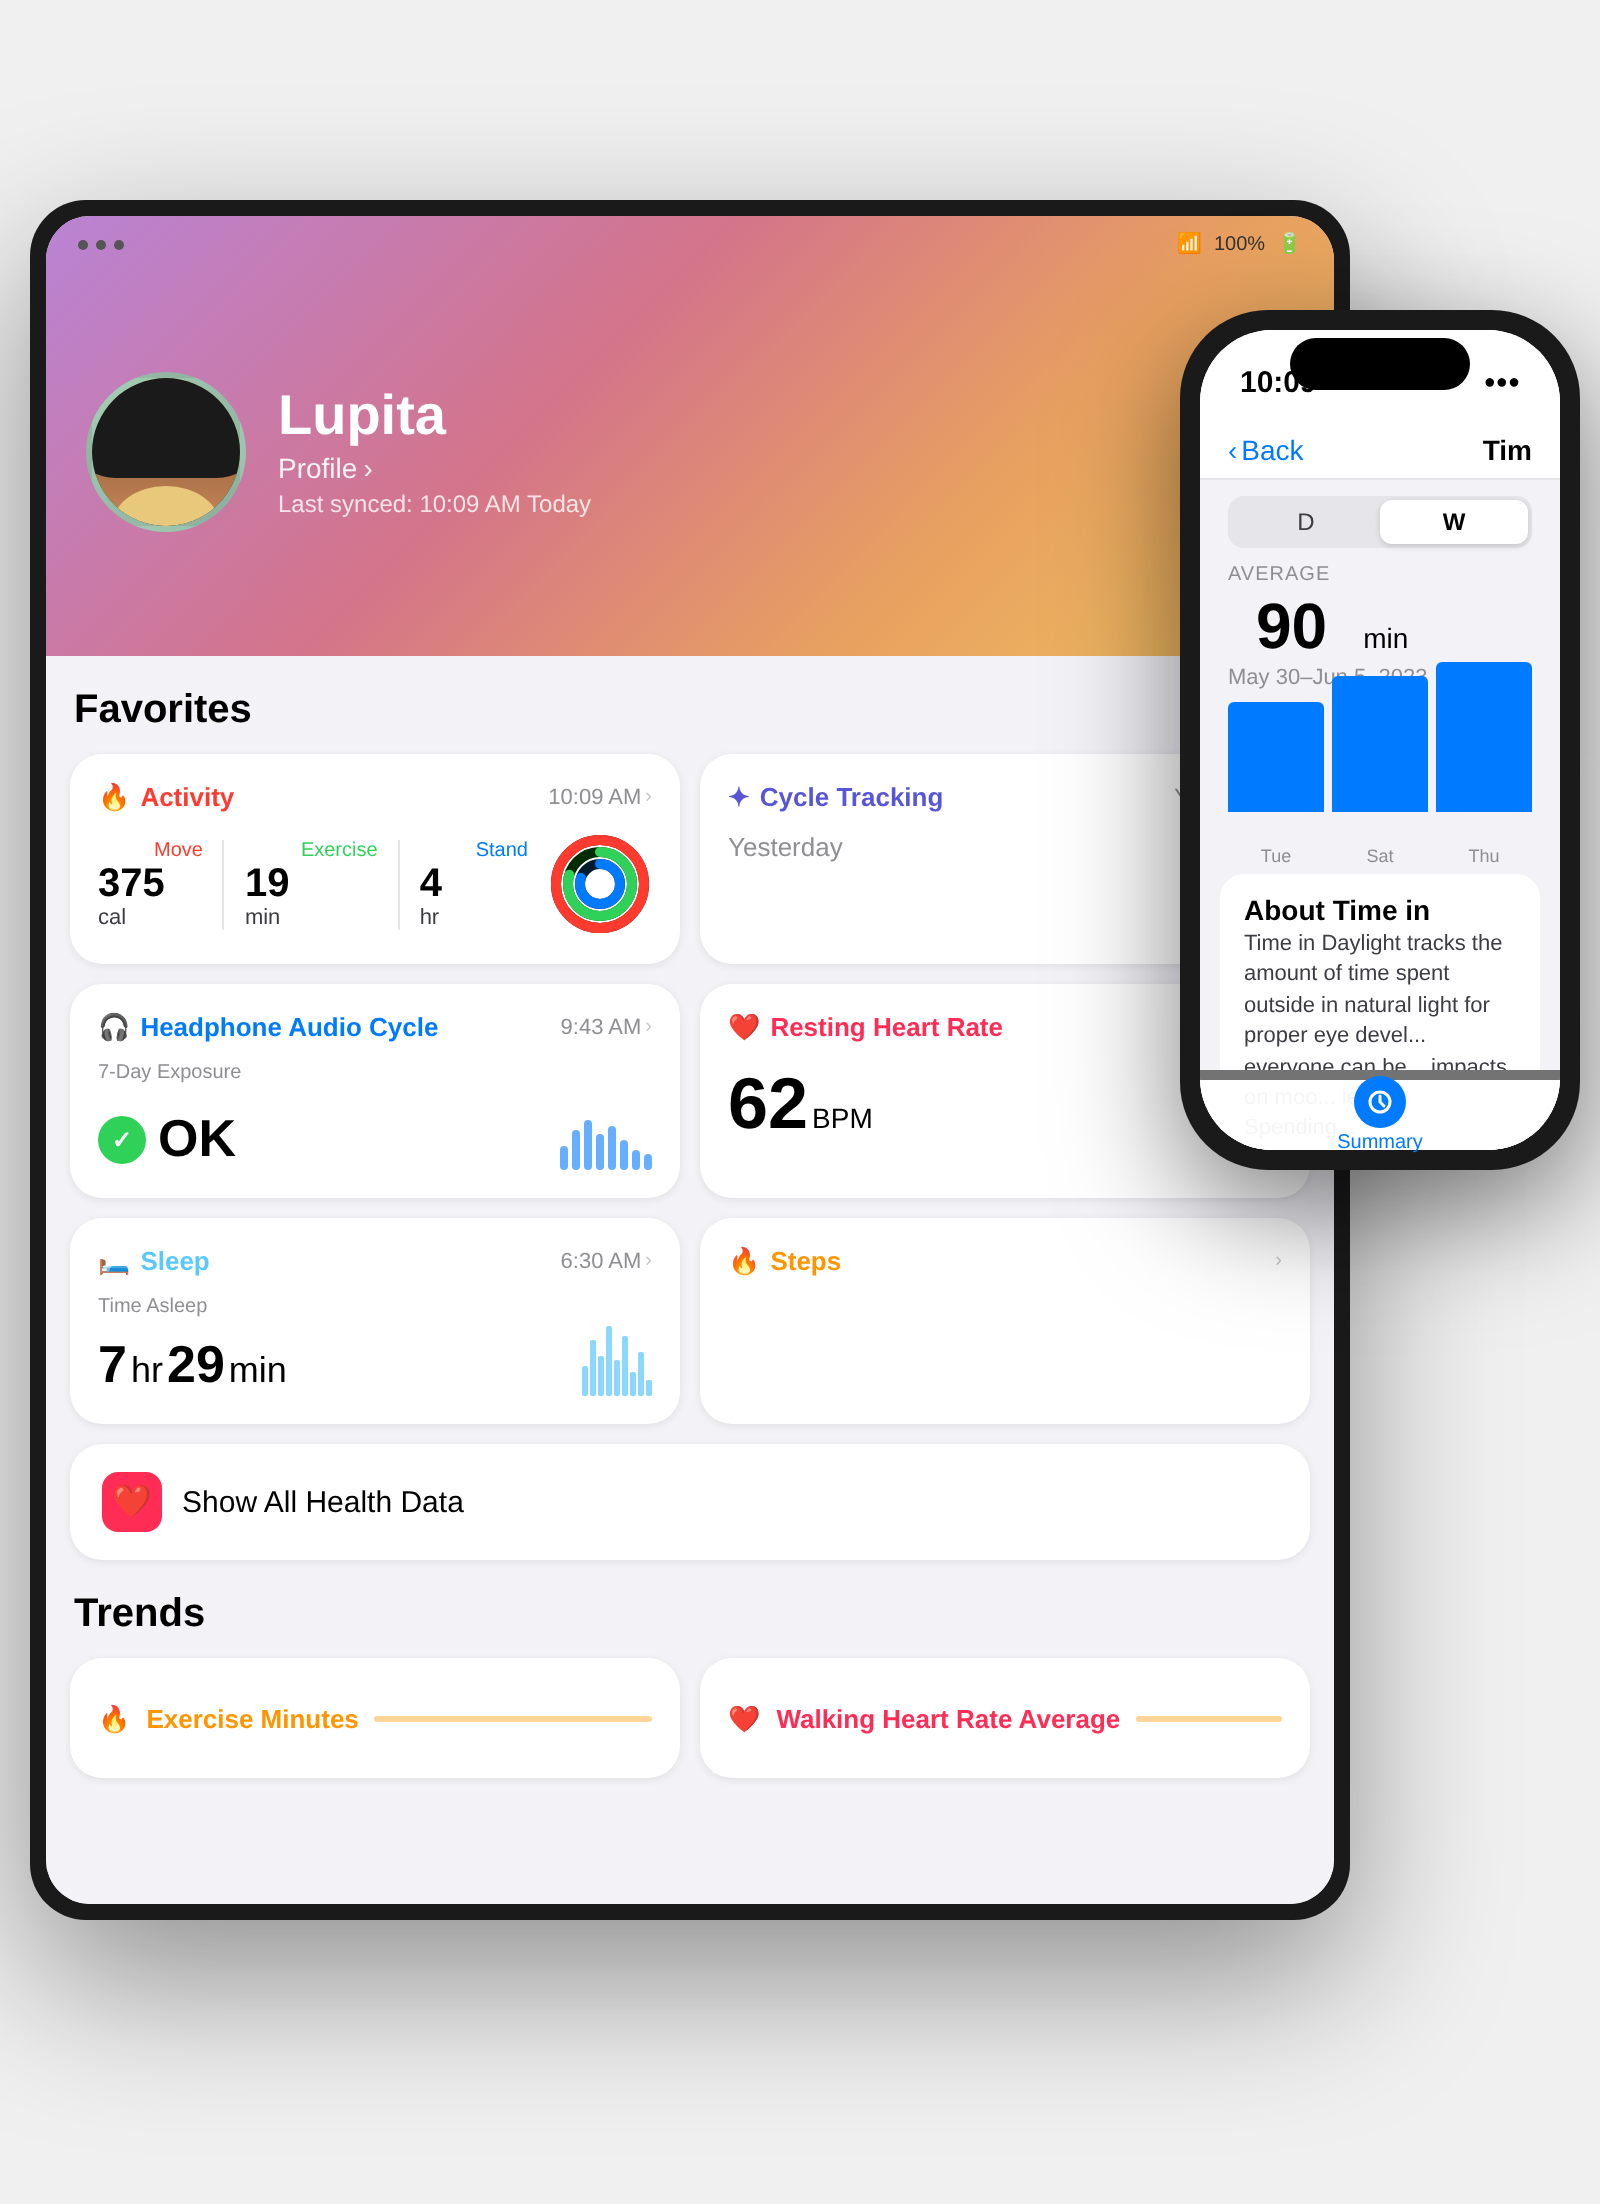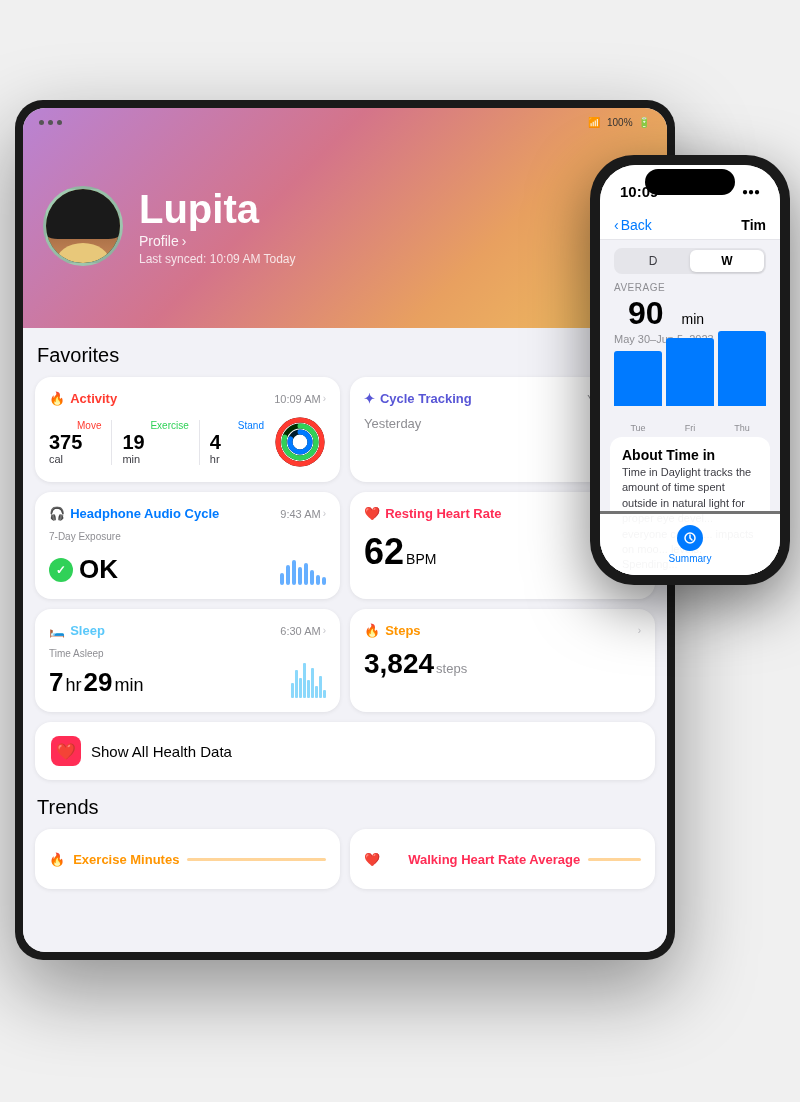--- a/index.html
+++ b/index.html
@@ -117,21 +117,21 @@
       height: 40px;
       background: #e8c87a;
       border-radius: 50% 50% 0 0;
     }
 
     .header-text {
       color: white;
     }
 
     .header-name {
-      font-size: 40px;
+      font-size: 28px;
       font-weight: 700;
       color: white;
       line-height: 1.1;
     }
 
     .header-profile {
       font-size: 14px;
       color: rgba(255,255,255,0.9);
       display: flex;
       align-items: center;
@@ -148,21 +148,21 @@
     
     .ipad-content {
       padding: 16px 12px;
       overflow-y: auto;
       height: calc(100% - 220px);
       background: #f2f2f7;
     }
 
     .section-title {
       font-size: 20px;
-      font-weight: 400;
+      font-weight: 700;
       color: #000;
       margin-bottom: 10px;
       margin-left: 2px;
     }
 
     .cards-grid {
       display: grid;
       grid-template-columns: 1fr 1fr;
       gap: 10px;
       margin-bottom: 10px;
@@ -537,23 +537,23 @@
       font-size: 11px;
       color: #3c3c43;
       line-height: 1.4;
     }
 
     .iphone-tab-bar {
       position: absolute;
       bottom: 10px;
       left: 10px;
       right: 10px;
-      height: 64px;
+      height: 40px;
       background: rgba(255,255,255,0.95);
-      border-top: 3px solid #737373;
+      border-top: 5px solid #737373;
       display: flex;
       align-items: center;
       justify-content: center;
       gap: 4px;
       border-radius: 0 0 36px 36px;
     }
 
     .tab-item {
       display: flex;
       flex-direction: column;
@@ -770,42 +770,38 @@
           </div>
 
           <div class="card">
             <div class="card-header">
               <div class="card-title steps-title">
                 <span style="color:#ff9500;">🔥</span>
                 <span>Steps</span>
               </div>
               <span class="card-chevron">›</span>
             </div>
-            <div style="display:flex; align-items:baseline; gap:2px; margin-top:8px;">
-              <span class="steps-value">3,824</span>
-              <span class="steps-unit">steps</span>
-            </div>
           </div>
         </div>
 
         <div class="show-all-card">
           <div class="show-all-icon">❤️</div>
           <span class="show-all-text">Show All Health Data</span>
         </div>
 
         <div class="section-title">Trends</div>
         <div class="trends-cards">
           <div class="trend-card">
             <span style="color:#ff9500;font-size:13px;">🔥</span>
             <span class="trend-title" style="color:#ff9500;">Exercise Minutes</span>
             <div class="trend-line"></div>
           </div>
           <div class="trend-card">
             <span style="color:#ff2d55;font-size:13px;">❤️</span>
-            <span class="trend-title" style="color:#ff2d55;margin-left:20px;">Walking Heart Rate Average</span>
+            <span class="trend-title" style="color:#ff2d55;">Walking Heart Rate Average</span>
             <div class="trend-line"></div>
           </div>
         </div>
       </div>
 
     </div>
   </div>
 
   <div class="iphone">
 
@@ -842,21 +838,21 @@
         </div>
         <div class="iphone-date-range">May 30–Jun 5, 2023</div>
 
         <div class="bar-chart">
           <div class="bar-col">
             <div class="bar" style="height:55px;"></div>
             <span class="bar-label">Tue</span>
           </div>
           <div class="bar-col">
             <div class="bar" style="height:68px;"></div>
-            <span class="bar-label">Fri</span>
+            <span class="bar-label">Sat</span>
           </div>
           <div class="bar-col">
             <div class="bar" style="height:75px;"></div>
             <span class="bar-label">Thu</span>
           </div>
         </div>
 
         <div class="about-section">
           <div class="about-title">About Time in</div>
           <div class="about-text">Time in Daylight tracks the amount of time spent outside in natural light for proper eye devel... everyone can be... impacts on moo... levels. Spending...</div>

